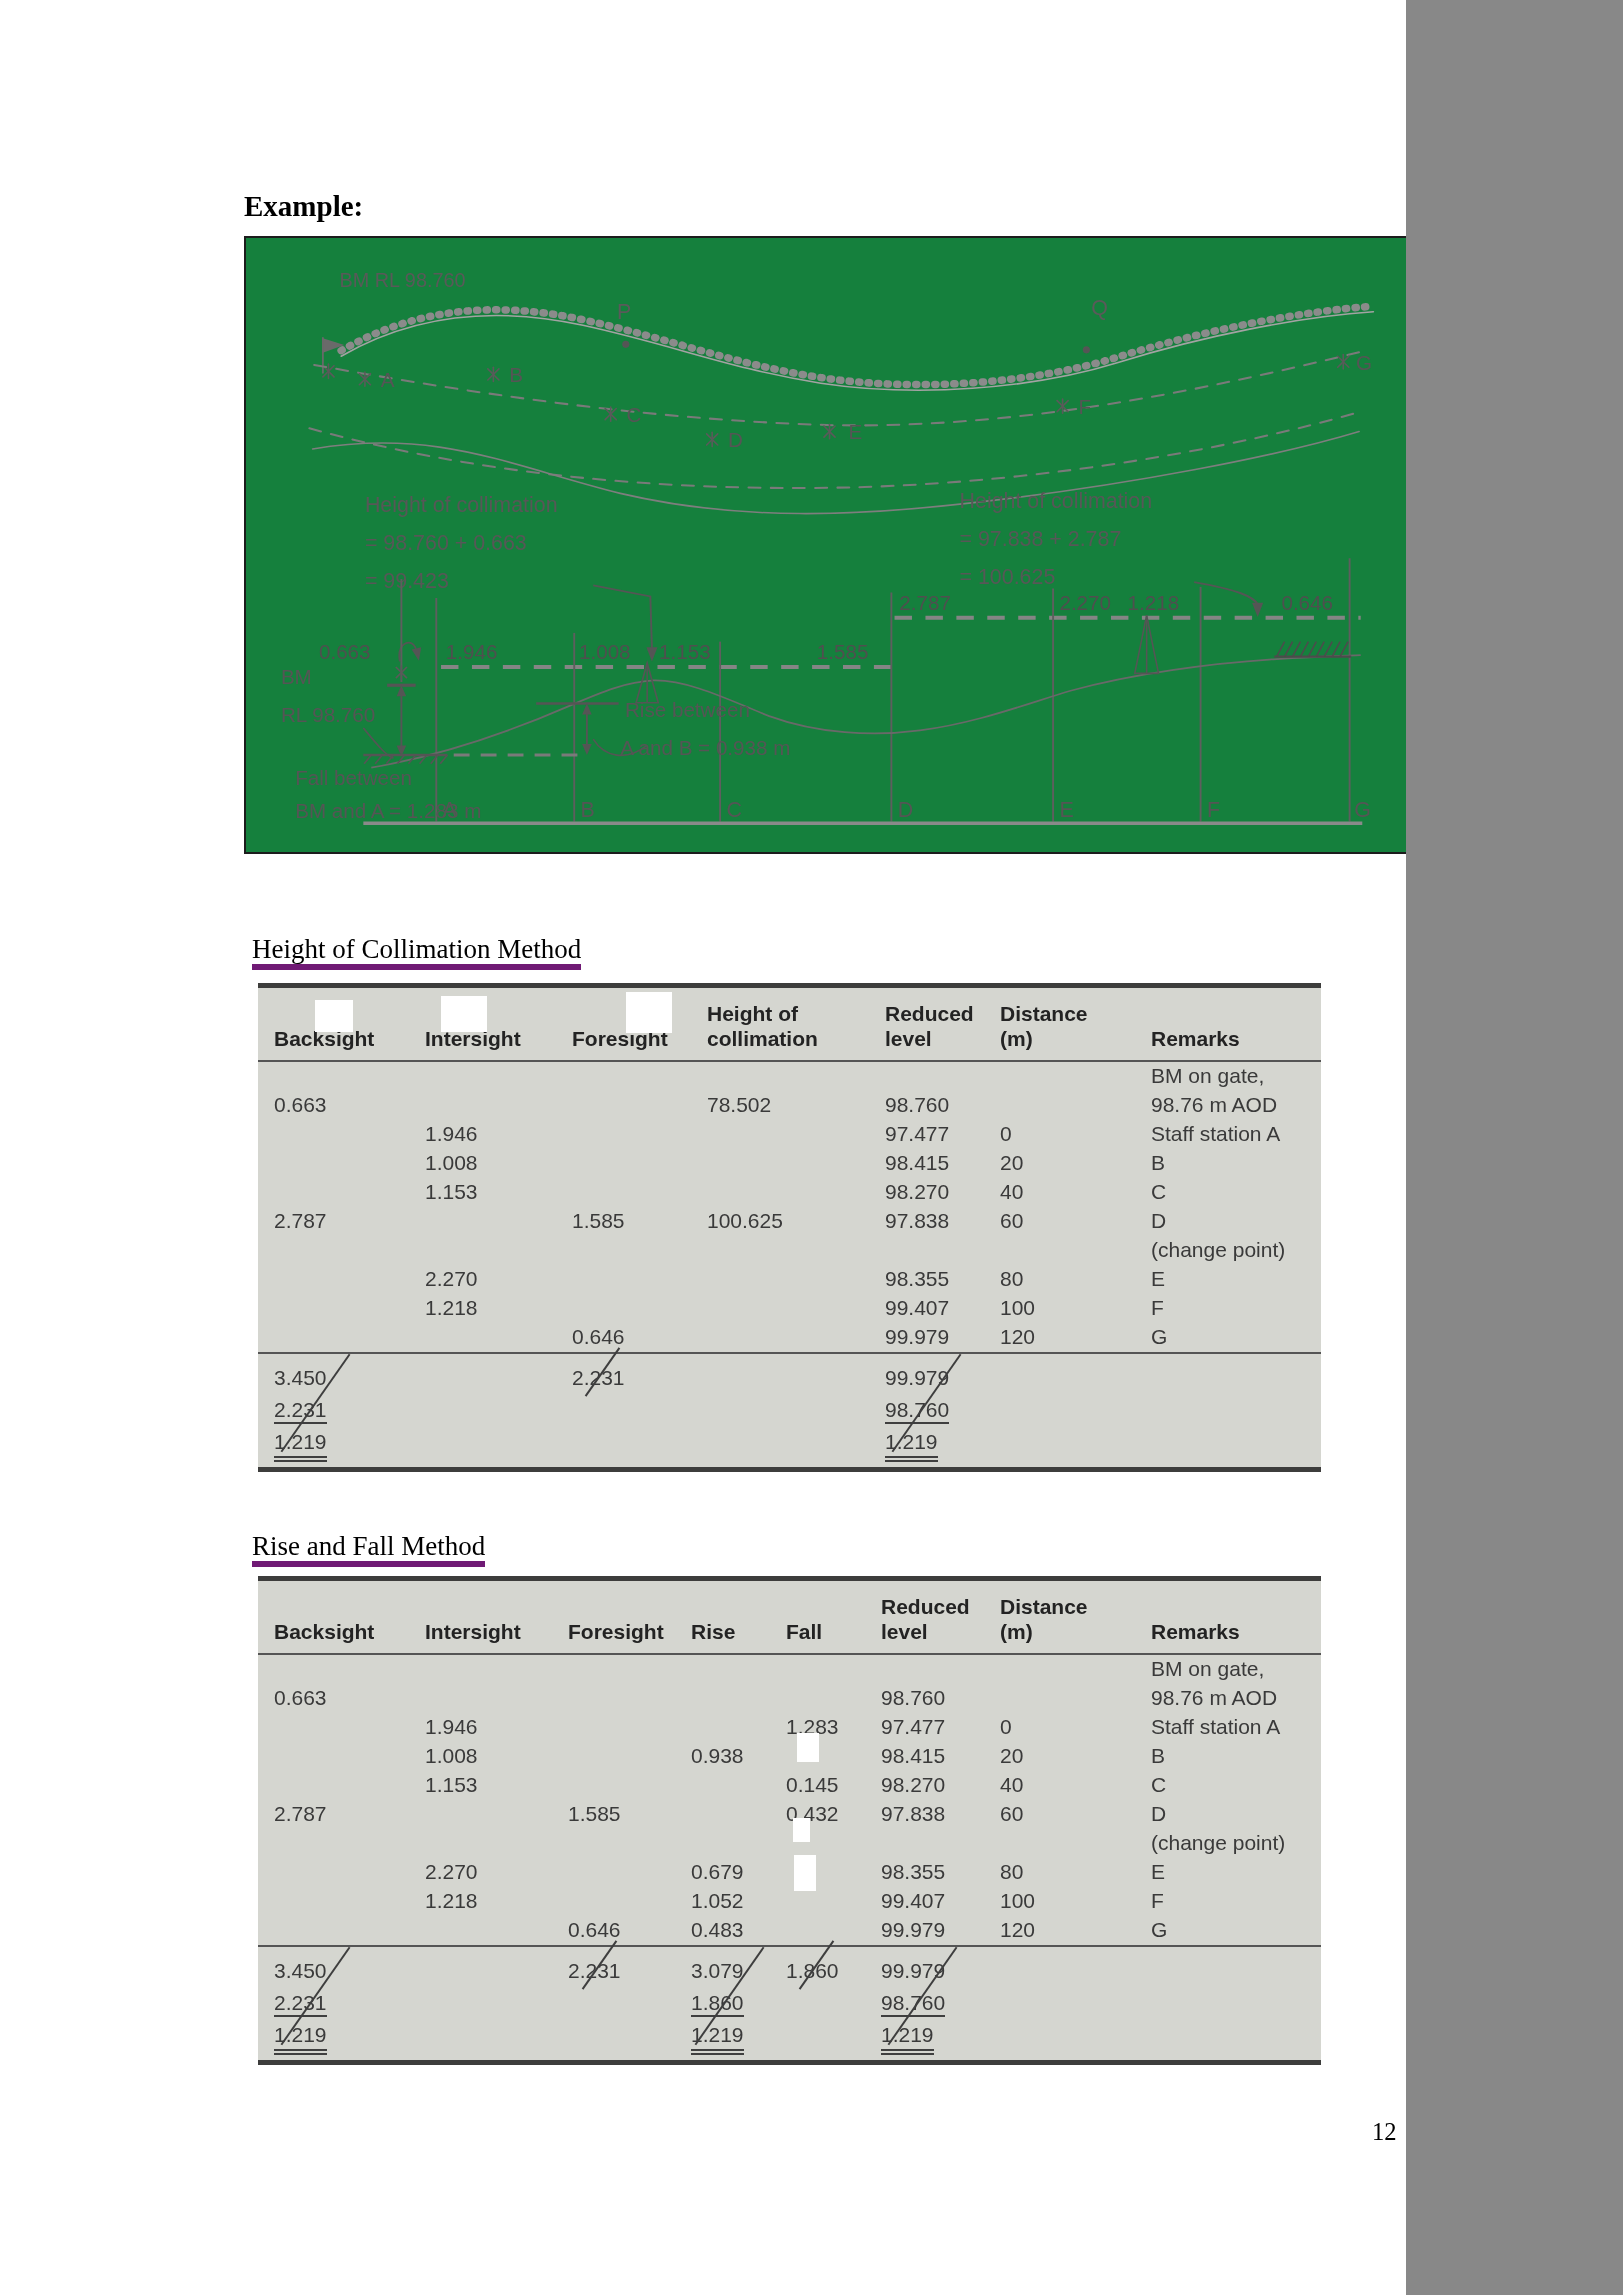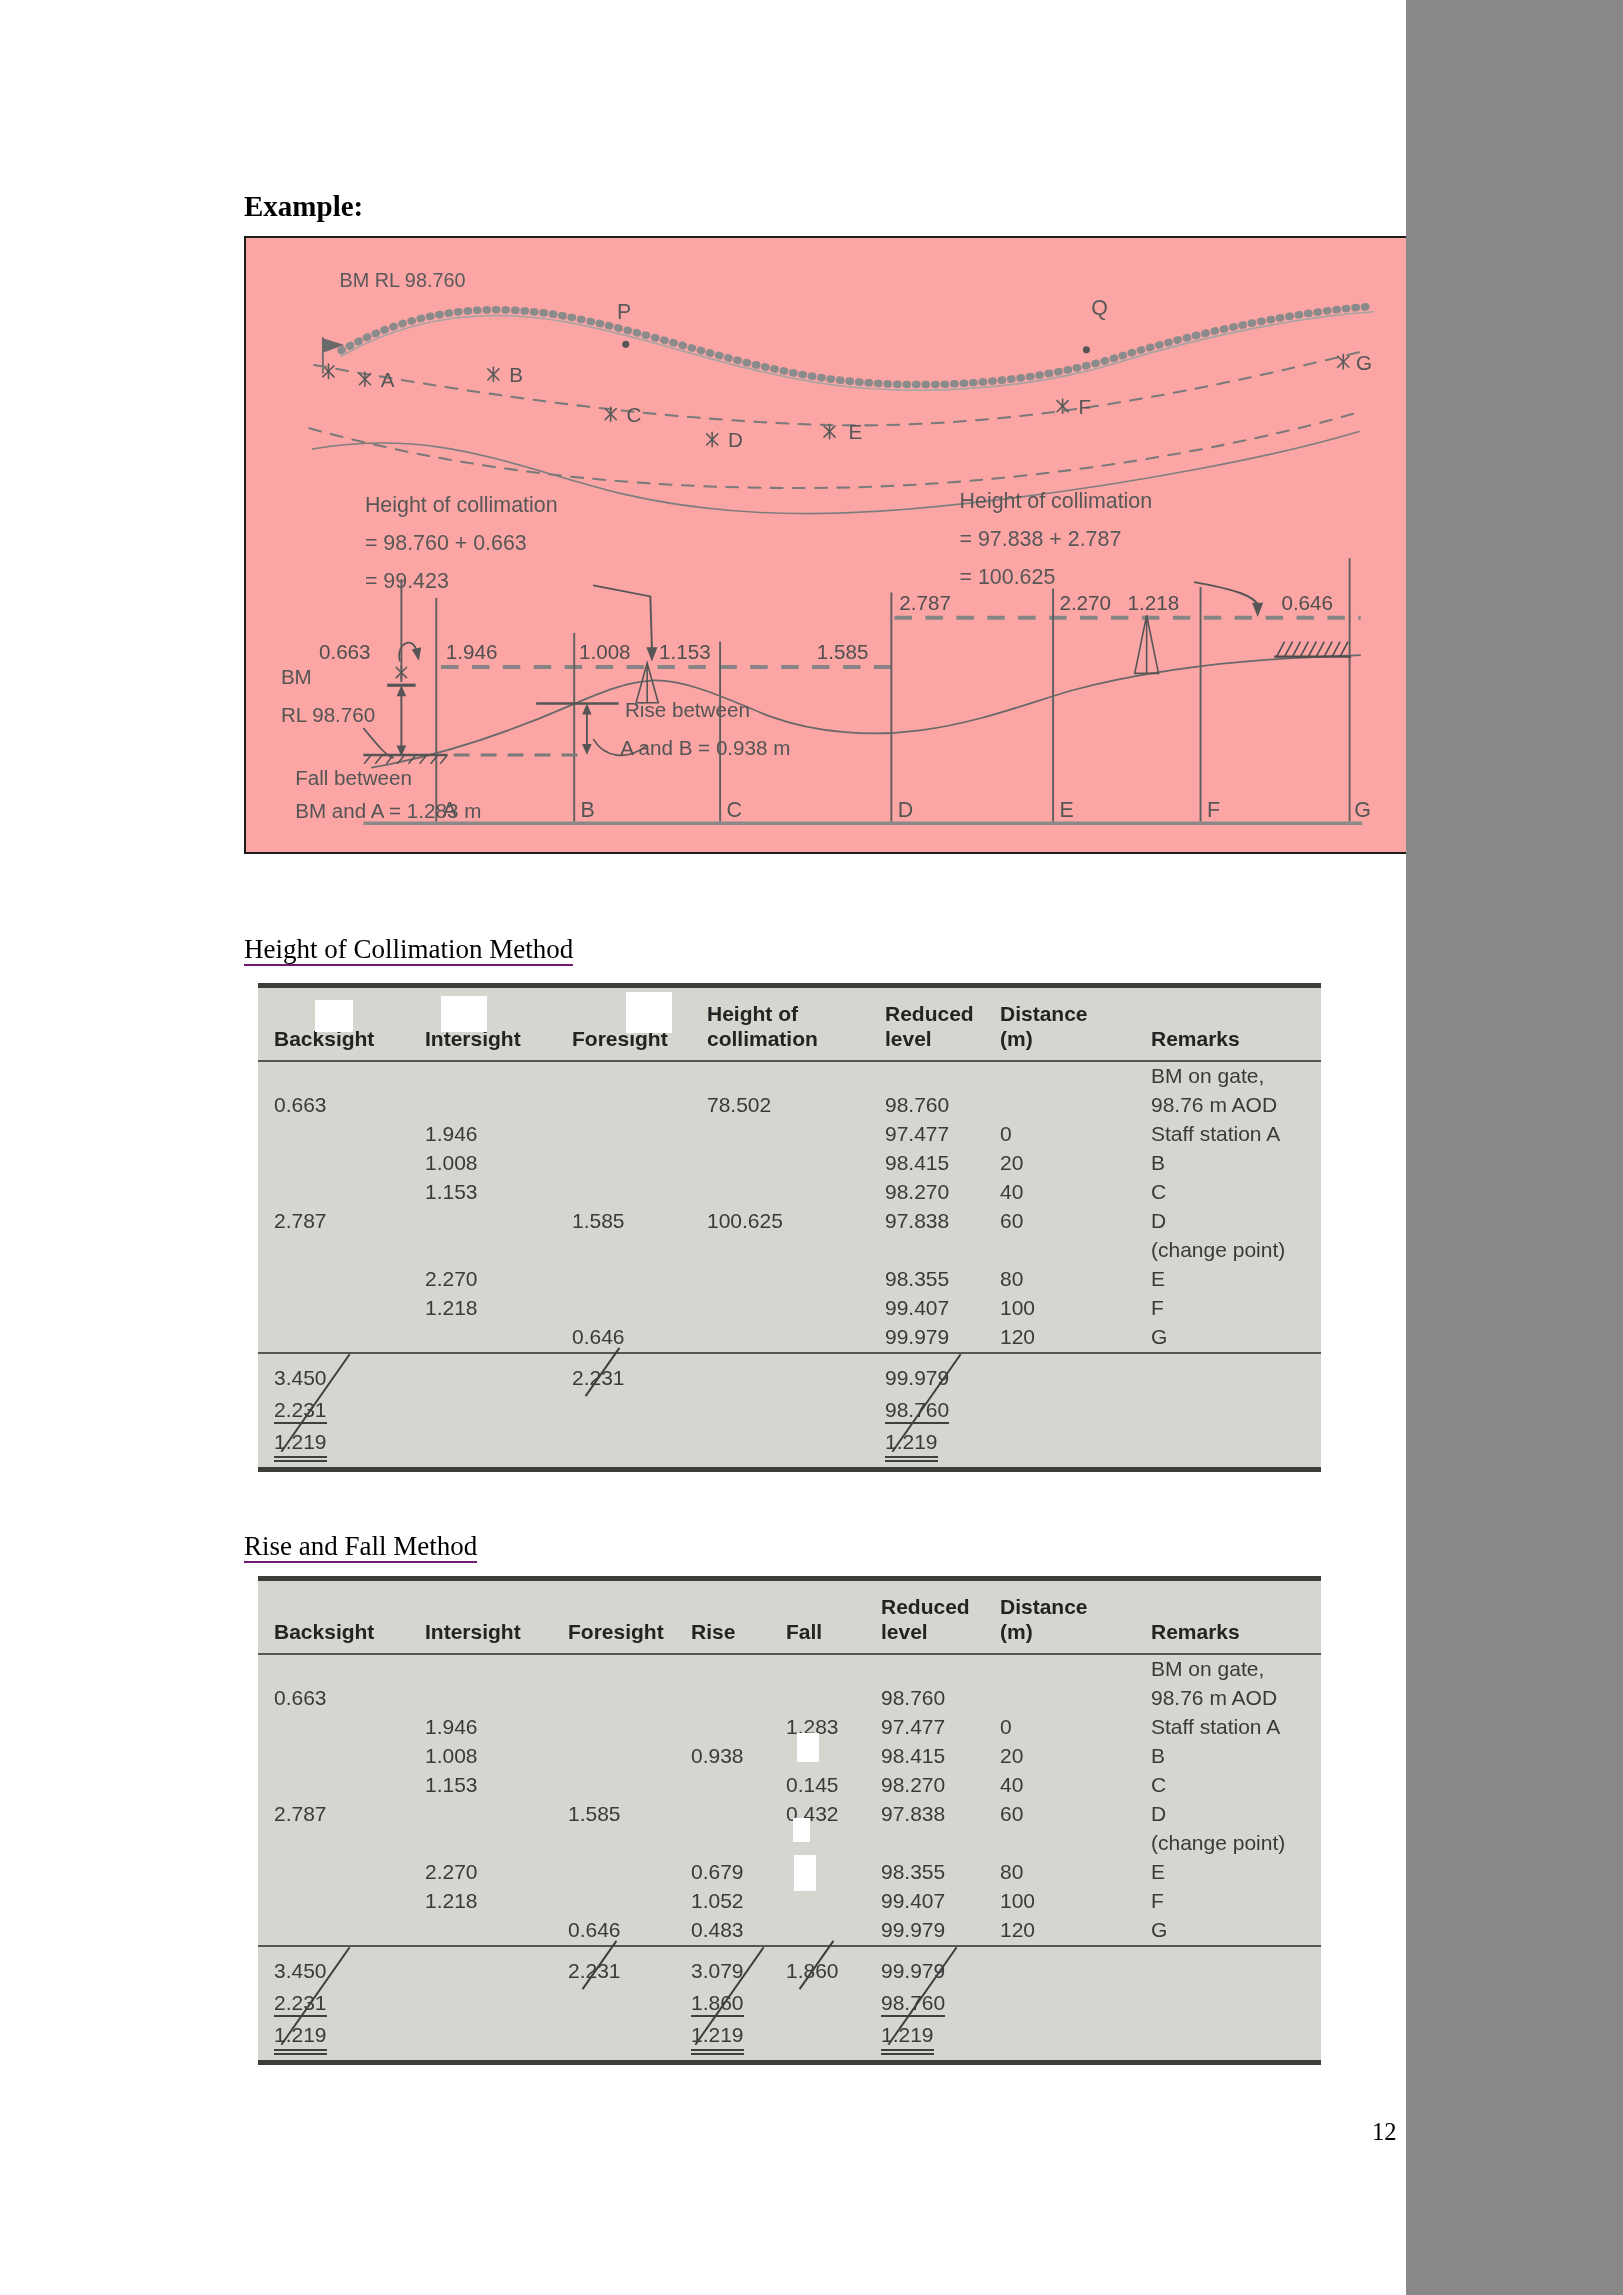--- a/index.html
+++ b/index.html
@@ -3,26 +3,26 @@
 <meta charset="utf-8">
 <style>
   html,body { margin:0; padding:0; background:#888; }
   .page { position:relative; width:1406px; height:2295px; background:#ffffff; overflow:hidden;
           font-family:"Liberation Sans", sans-serif; }
 
   .heading-example { position:absolute; left:244px; top:190px; font-family:"Liberation Serif",serif;
                      font-size:29px; font-weight:bold; color:#000; }
   .heading-section { position:absolute; left:244px; font-family:"Liberation Serif",serif;
                      font-size:27px; color:#000; }
-  .heading-section span { border-bottom:2px solid #701a75; padding-bottom:0; }
+  .heading-section span { border-bottom:6px solid #701a75; padding-bottom:0;margin-left:8px; }
   #hoc-heading { top:934px; }
   #rf-heading  { top:1531px; }
 
   .diagram-box { position:absolute; left:244px; top:236px; width:1176px; height:618px;
-                 border:2.8px solid #1c1c1c; box-sizing:border-box; background:#fca5a5; }
+                 border:2.8px solid #1c1c1c; box-sizing:border-box; background:#15803d; }
 
   .tbl-wrap { position:absolute; left:258px; width:1062px; }
   #t1 { top:983px; }
   #t2 { top:1576px; }
   table.grid { width:100%; border-collapse:collapse; table-layout:fixed; background:#d5d6d0;
                border-top:5.5px solid #3d3d3c; border-bottom:5.5px solid #3d3d3c; }
   table.grid th { text-align:left; vertical-align:bottom; padding:12.7px 0 8px 16px;
                   font-size:21px; line-height:1.22; color:#232323; font-weight:bold;
                   border-bottom:2.4px solid #555; }
   table.grid td { font-size:21px; color:#3a3a3a; padding:0 0 0 16px; height:29px;

